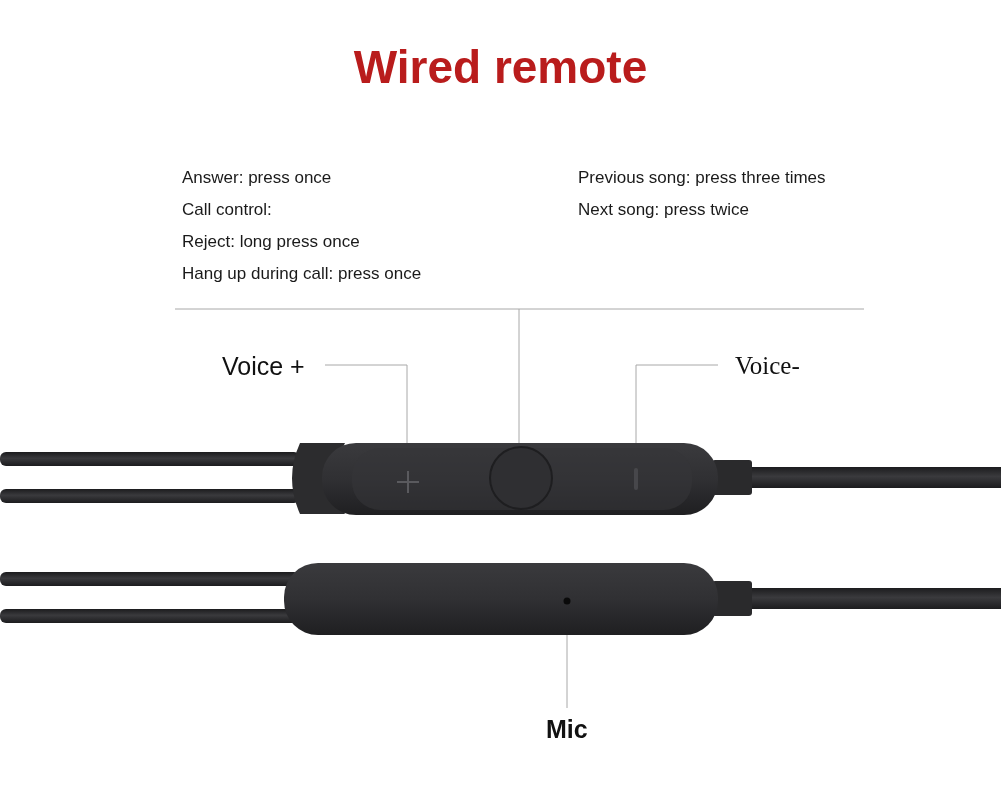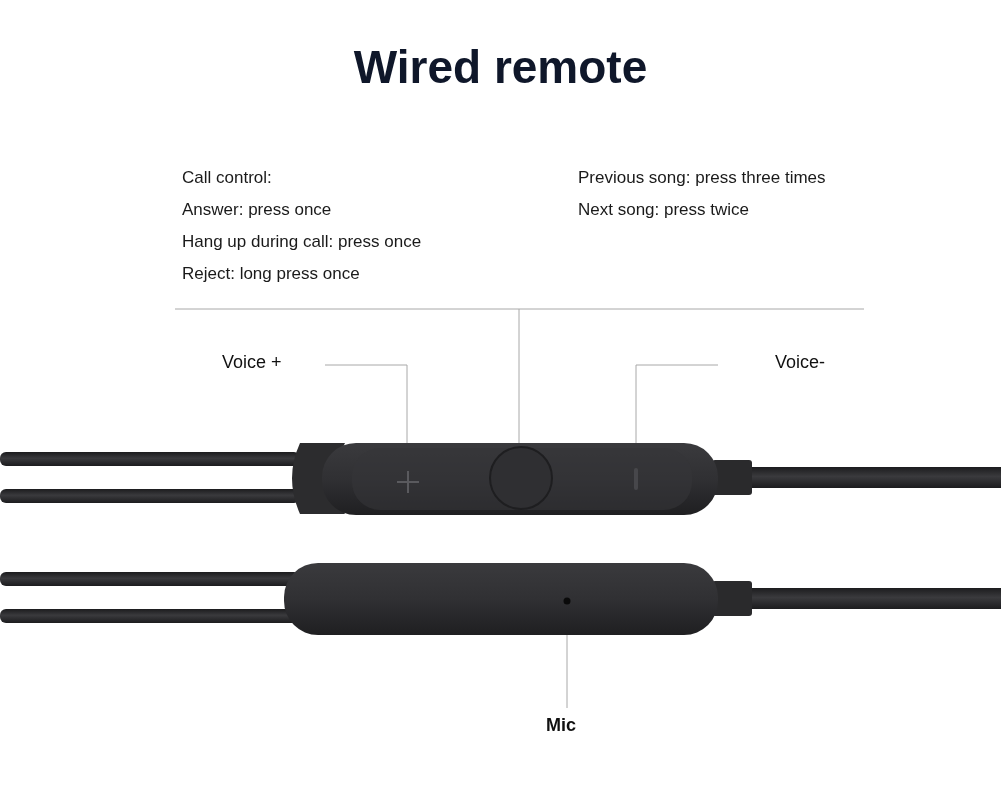--- a/index.html
+++ b/index.html
@@ -1,34 +1,34 @@
 <!DOCTYPE html>
 <html><head>
 <meta charset="utf-8">
 <style>
   html, body { margin: 0; padding: 0; background: #ffffff; }
   body { width: 1001px; height: 787px; position: relative; overflow: hidden; font-family: "Liberation Sans", sans-serif; color: #111; }
-  .title { position: absolute; left: 0; width: 1001px; top: 40px; text-align: center; font-size: 46px; font-weight: bold; color: #0f172a; }
+  .title { position: absolute; left: 0; width: 1001px; top: 40px; text-align: center; font-size: 46px; font-weight: bold; color: #b91c1c; }
   .col { position: absolute; top: 162px; font-size: 17px; line-height: 32px; color: #1a1a1a; }
   .col div { white-space: nowrap; }
   .col-left { left: 182px; }
   .col-right { left: 578px; }
-  .label { position: absolute; font-size: 18px; color: #111; white-space: nowrap; }
+  .label { position: absolute; font-size: 25px; color: #111; white-space: nowrap; }
   svg.diagram { position: absolute; left: 0; top: 0; }
 </style>
 </head>
 <body>
 
 <div class="title">Wired remote</div>
 
 <div class="col col-left">
+  <div>Answer: press once</div>
   <div>Call control:</div>
-  <div>Answer: press once</div>
+  <div>Reject: long press once</div>
   <div>Hang up during call: press once</div>
-  <div>Reject: long press once</div>
 </div>
 
 <div class="col col-right">
   <div>Previous song: press three times</div>
   <div>Next song: press twice</div>
 </div>
 
 <svg class="diagram" width="1001" height="787" viewBox="0 0 1001 787">
   <defs>
     <linearGradient id="bodyGrad" x1="0" y1="0" x2="0" y2="1">
@@ -74,14 +74,14 @@
 
   <rect x="0" y="572" width="300" height="14" rx="6" fill="url(#cableGrad)"></rect>
   <rect x="0" y="609" width="300" height="14" rx="6" fill="url(#cableGrad)"></rect>
   <rect x="740" y="588" width="261" height="21" fill="url(#cableGrad)"></rect>
   <rect x="712" y="581" width="40" height="35" rx="3" fill="#2a2a2c"></rect>
   <rect x="284" y="563" width="434" height="72" rx="34" fill="url(#bodyGrad)"></rect>
   <circle cx="567" cy="601" r="3.5" fill="#0a0a0a"></circle>
 </svg>
 
 <div class="label" style="left:222px; top:352px;">Voice +</div>
-<div class="label" style="left:775px; top:352px;">Voice-</div>
+<div class="label" style="left:735px; top:352px;font-family:Liberation Serif, serif;">Voice-</div>
 <div class="label" style="left:546px; top:715px;font-weight:bold;">Mic</div>
 
 </body></html>

